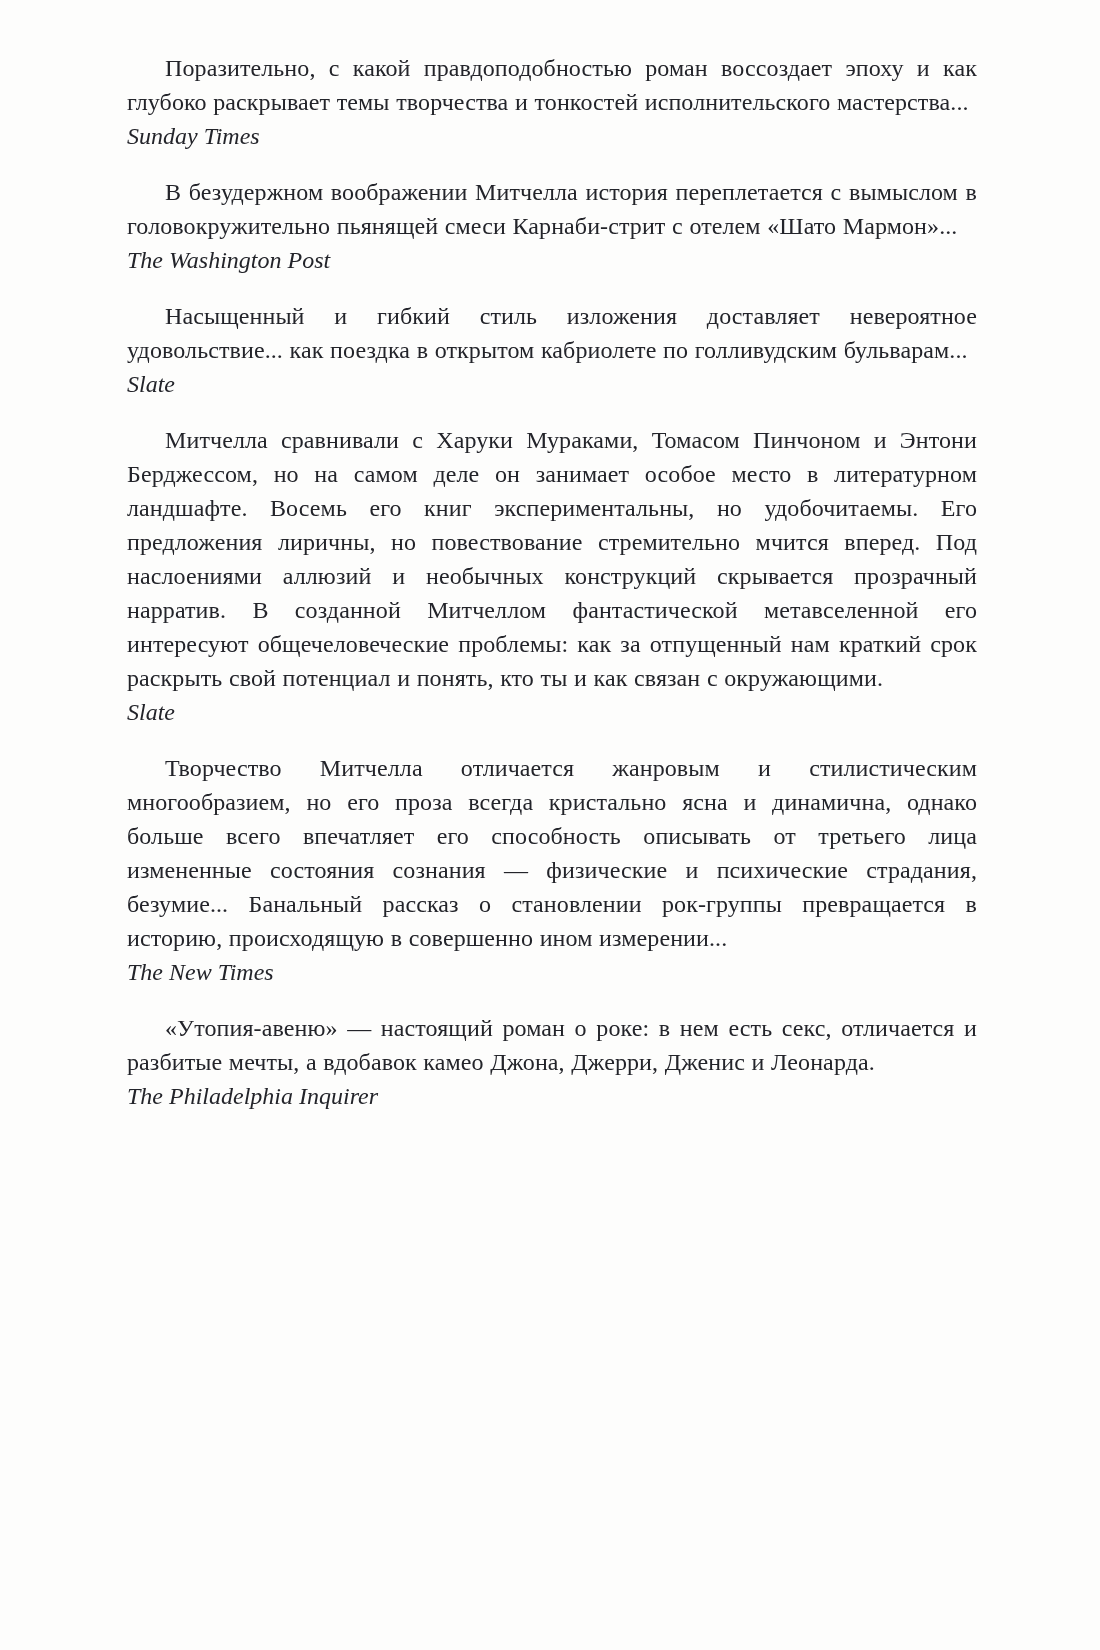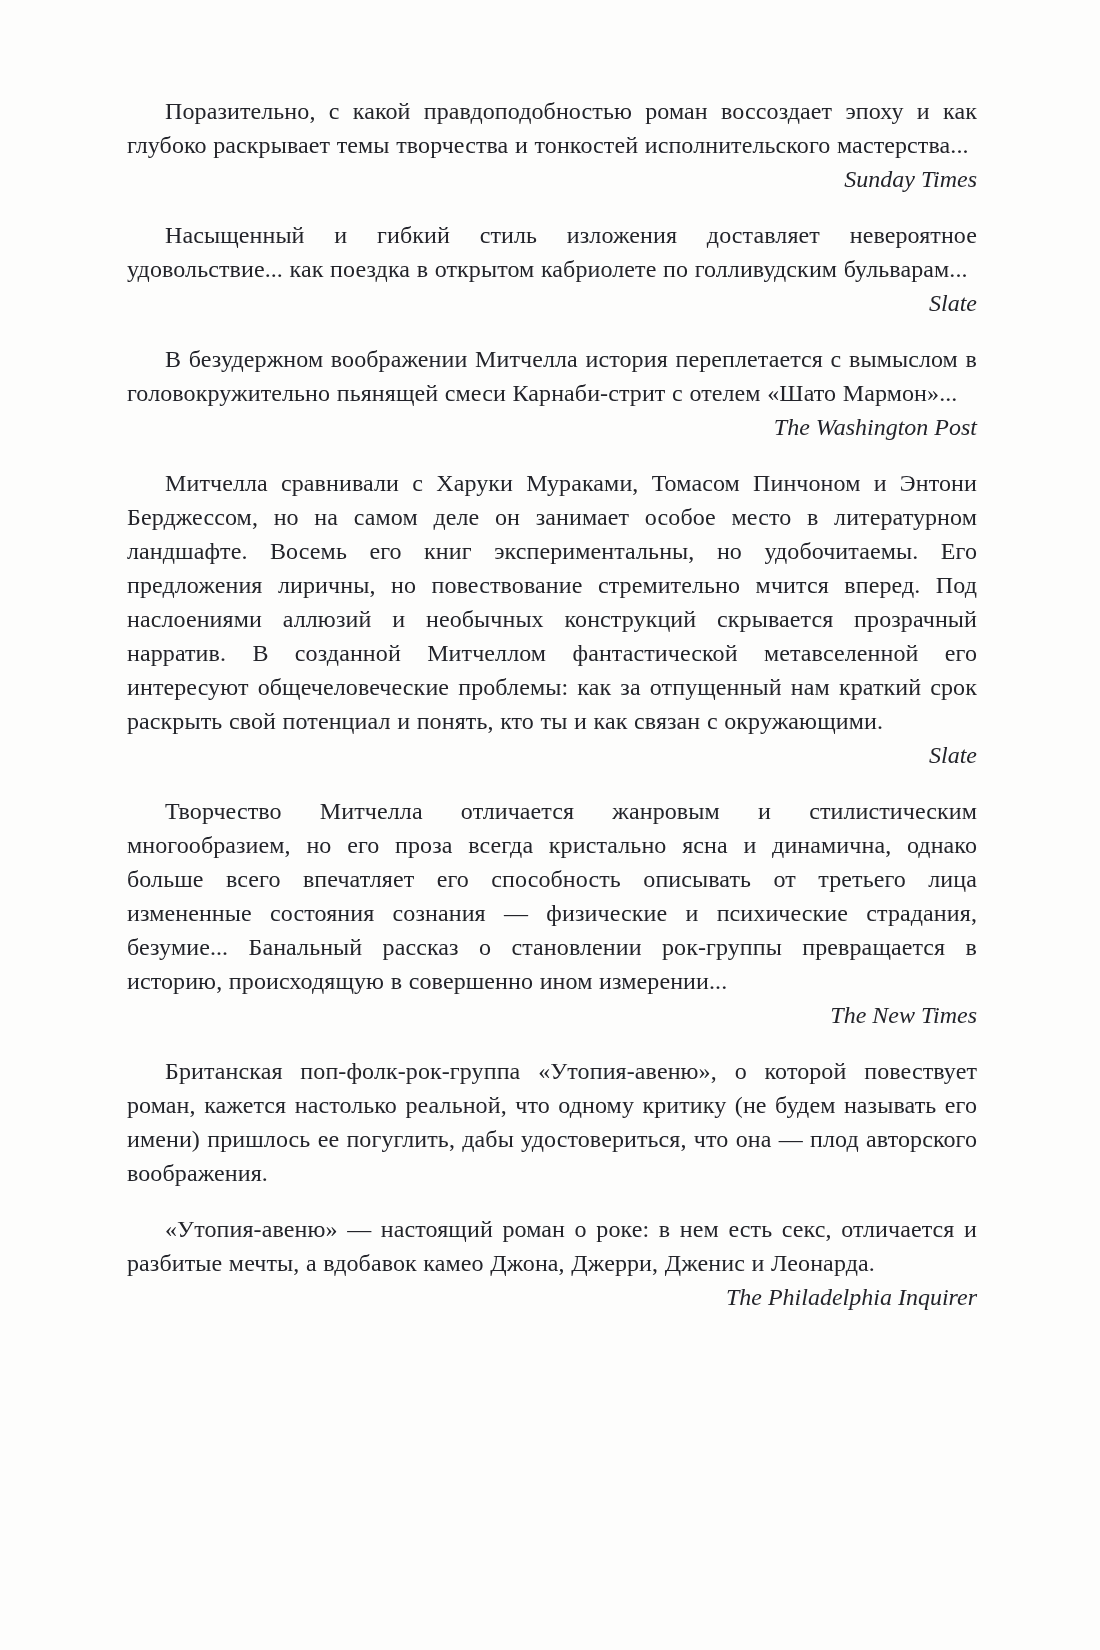--- a/index.html
+++ b/index.html
@@ -11,76 +11,74 @@
     height: 1650px;
     background: #fdfdfc;
     overflow: hidden;
     font-family: "Liberation Serif", "DejaVu Serif", serif;
     color: #23242a;
   }
   .page {
     box-sizing: border-box;
     width: 1100px;
     height: 1650px;
-    padding: 94px 123px 40px 127px;
+    padding: 51px 123px 40px 127px;
   }
   .quote-block {
     margin: 0 0 22px 0;
     padding: 0;
   }
   .quote-text {
     margin: 0;
     font-size: 24px;
     line-height: 34px;
     text-align: justify;
     text-indent: 38px;
     letter-spacing: 0.1px;
     word-spacing: 0.5px;
   }
   .quote-source {
     display: block;
     margin: 0;
     font-size: 24px;
     line-height: 34px;
     font-style: italic;
-    text-align: right;
   }
 </style>
 </head>
 <body>
 
 <div class="page">
 
   <blockquote class="quote-block">
     <p class="quote-text">Поразительно, с какой правдоподобностью роман воссоздает эпоху и как глубоко раскрывает темы творчества и тонкостей исполнительского мастерства...</p>
     <cite class="quote-source">Sunday Times</cite>
   </blockquote>
 
   <blockquote class="quote-block">
-    <p class="quote-text">Насыщенный и гибкий стиль изложения доставляет невероятное удовольствие... как поездка в открытом кабриолете по голливудским бульварам...</p>
-    <cite class="quote-source">Slate</cite>
+    <p class="quote-text">В безудержном воображении Митчелла история переплетается с вымыслом в головокружительно пьянящей смеси Карнаби-стрит с отелем «Шато Мармон»...</p>
+    <cite class="quote-source">The Washington Post</cite>
   </blockquote>
 
   <blockquote class="quote-block">
-    <p class="quote-text">В безудержном воображении Митчелла история переплетается с вымыслом в головокружительно пьянящей смеси Карнаби-стрит с отелем «Шато Мармон»...</p>
-    <cite class="quote-source">The Washington Post</cite>
+    <p class="quote-text">Насыщенный и гибкий стиль изложения доставляет невероятное удовольствие... как поездка в открытом кабриолете по голливудским бульварам...</p>
+    <cite class="quote-source">Slate</cite>
   </blockquote>
 
   <blockquote class="quote-block">
     <p class="quote-text">Митчелла сравнивали с Харуки Мураками, Томасом Пинчоном и Энтони Берджессом, но на самом деле он занимает особое место в литературном ландшафте. Восемь его книг экспериментальны, но удобочитаемы. Его предложения лиричны, но повествование стремительно мчится вперед. Под наслоениями аллюзий и необычных конструкций скрывается прозрачный нарратив. В созданной Митчеллом фантастической метавселенной его интересуют общечеловеческие проблемы: как за отпущенный нам краткий срок раскрыть свой потенциал и понять, кто ты и как связан с окружающими.</p>
     <cite class="quote-source">Slate</cite>
   </blockquote>
 
   <blockquote class="quote-block">
     <p class="quote-text">Творчество Митчелла отличается жанровым и стилистическим многообразием, но его проза всегда кристально ясна и динамична, однако больше всего впечатляет его способность описывать от третьего лица измененные состояния сознания — физические и психические страдания, безумие... Банальный рассказ о становлении рок-группы превращается в историю, происходящую в совершенно ином измерении...</p>
     <cite class="quote-source">The New Times</cite>
   </blockquote>
 
   <blockquote class="quote-block">
-    <p class="quote-text">Британская поп-фолк-рок-группа «Утопия-авеню», о которой повествует роман, кажется настолько реальной, что одному критику (не будем называть его имени) пришлось ее погуглить, дабы удостовериться, что она — плод авторского воображения.</p>
   </blockquote>
 
   <blockquote class="quote-block">
     <p class="quote-text">«Утопия-авеню» — настоящий роман о роке: в нем есть секс, отличается и разбитые мечты, а вдобавок камео Джона, Джерри, Дженис и Леонарда.</p>
     <cite class="quote-source">The Philadelphia Inquirer</cite>
   </blockquote>
 
 </div>
 
 </body></html>

